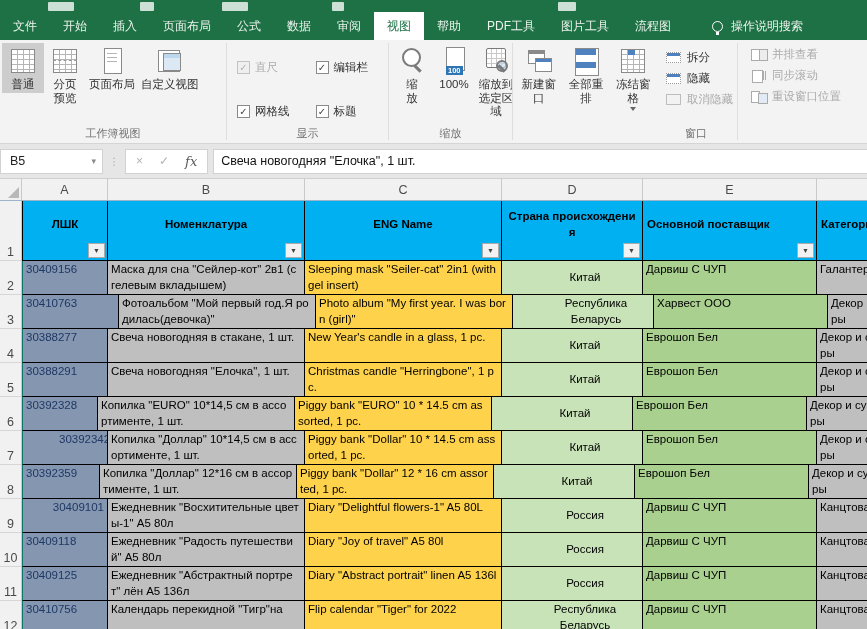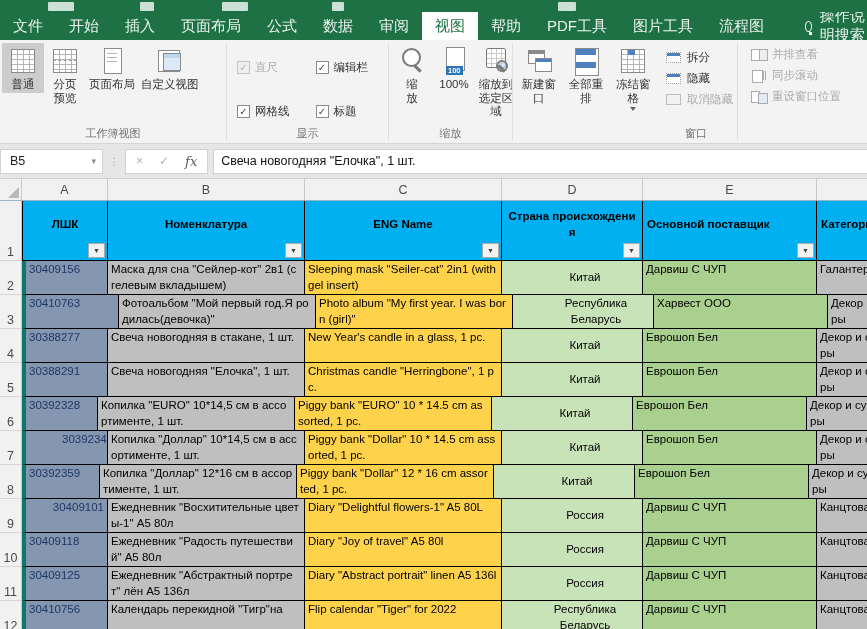--- a/index.html
+++ b/index.html
@@ -4,21 +4,21 @@
 <style>
   * { box-sizing: border-box; margin: 0; padding: 0; }
   html,body { width:867px; height:629px; overflow:hidden; background:#fff;
     font-family:"Liberation Sans", sans-serif; }
 
   
   .titlebar{ height:12px; background:#1E7145; position:relative; }
   .qat-sliver{ position:absolute; top:2px; height:9px; background:rgba(255,255,255,.78); border-radius:1px; }
 
   
-  .tabbar{ height:28px; background:#1E7145; display:flex; align-items:stretch; color:#EAF3EC; font-size:15px; }
+  .tabbar{ height:28px; background:#1E7145; display:flex; align-items:stretch; color:#EAF3EC; font-size:12px; }
   .tab{ display:flex; align-items:center; padding:0 13px; white-space:nowrap; cursor:default; }
   .tab.active{ background:#fff; color:#1E7145; }
   .assistant{ display:flex; align-items:center; gap:8px; margin-left:28px; }
   .bulb{ width:11px; height:11px; border:1.5px solid #fff; border-radius:50%; position:relative; display:inline-block; }
   .bulb::after{ content:""; position:absolute; left:3px; bottom:-4px; width:3px; height:3px; background:#fff; }
 
   
   .ribbon{ height:104px; background:#F3F3F3; border-bottom:1px solid #D5D5D5; display:flex; }
   .rgroup{ display:flex; flex-direction:column; }
   .rg-content{ flex:1; display:flex; align-items:flex-start; padding:3px 2px 0 2px; }
@@ -99,21 +99,21 @@
   .corner{ width:22px; flex:0 0 auto; border-right:1px solid #C9C9C9; position:relative; background:#F1F1F1; }
   .corner::after{ content:""; position:absolute; right:2px; bottom:2px;
     border-left:11px solid transparent; border-bottom:11px solid #B8B8B8; }
   .colhdr{ flex:0 0 auto; display:flex; align-items:center; justify-content:center;
     font-size:12.5px; color:#4A4A4A; border-right:1px solid #C9C9C9; }
   .srow{ display:flex; }
   .gut{ flex:0 0 auto; width:22px; background:#F1F1F1; border-right:1px solid #C9C9C9; border-bottom:1px solid #D6D6D6;
     display:flex; align-items:flex-end; justify-content:center; font-size:12.5px; color:#4A4A4A; padding-bottom:1px; }
   .c{ flex:0 0 auto; border-right:1px solid #000; border-bottom:1px solid #000; overflow:hidden;
     padding:1px 3px; font-size:11.5px; line-height:15.5px; color:#000; }
-  .cA{ background:#8496B0; color:#1F3864; border-left:4px solid #0f766e; }
+  .cA{ background:#8496B0; color:#1F3864; border-left:1px solid #0f766e; }
   .cB{ background:#BFBFBF; word-break:break-all; }
   .cC{ background:#FFD24B; word-break:break-all; }
   .cD{ background:#C9E3B8; display:flex; align-items:center; justify-content:center; text-align:center;padding-left:29px; }
   .cE{ background:#A9D08E; }
   .cF{ background:#BFBFBF; white-space:pre-line; }
   .hrow .c{ background:#00B0F0; font-weight:bold; display:flex; align-items:center; justify-content:center;
     text-align:center; position:relative; padding:2px 4px 14px; word-break:break-all; }
   .hrow .c.left{ justify-content:flex-start; text-align:left; }
   .filt{ position:absolute; right:2px; bottom:2px; width:17px; height:15px; background:#F2F2F2;
     border:1px solid #ABABAB; font-size:7px; color:#444; display:flex; align-items:center; justify-content:center; }

